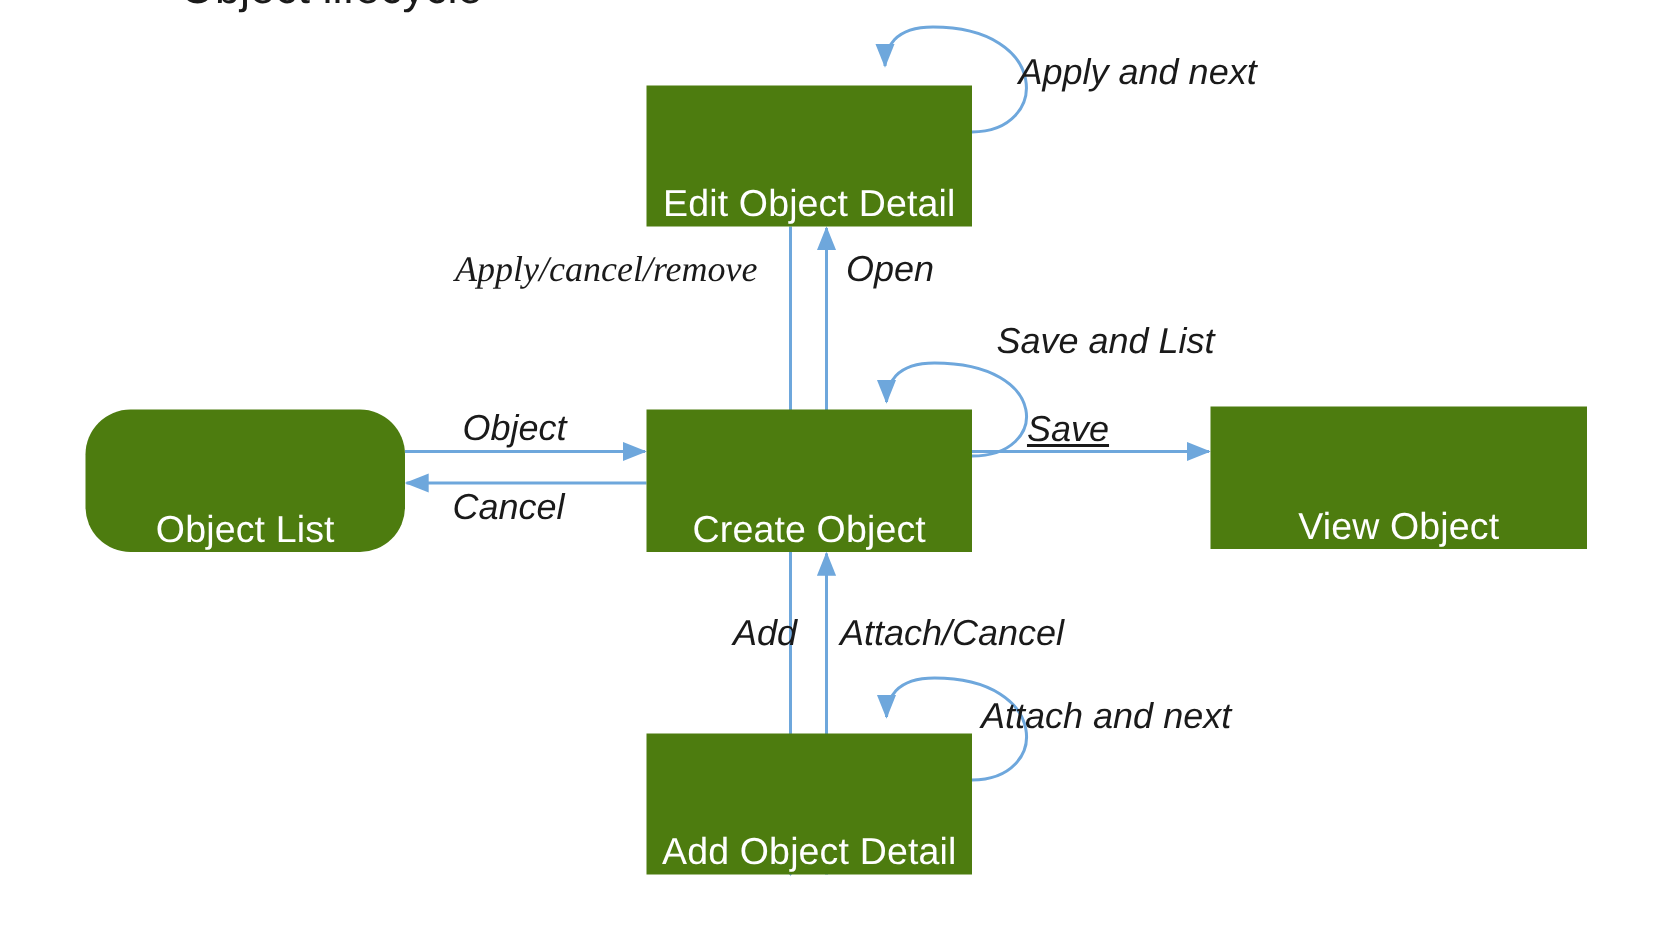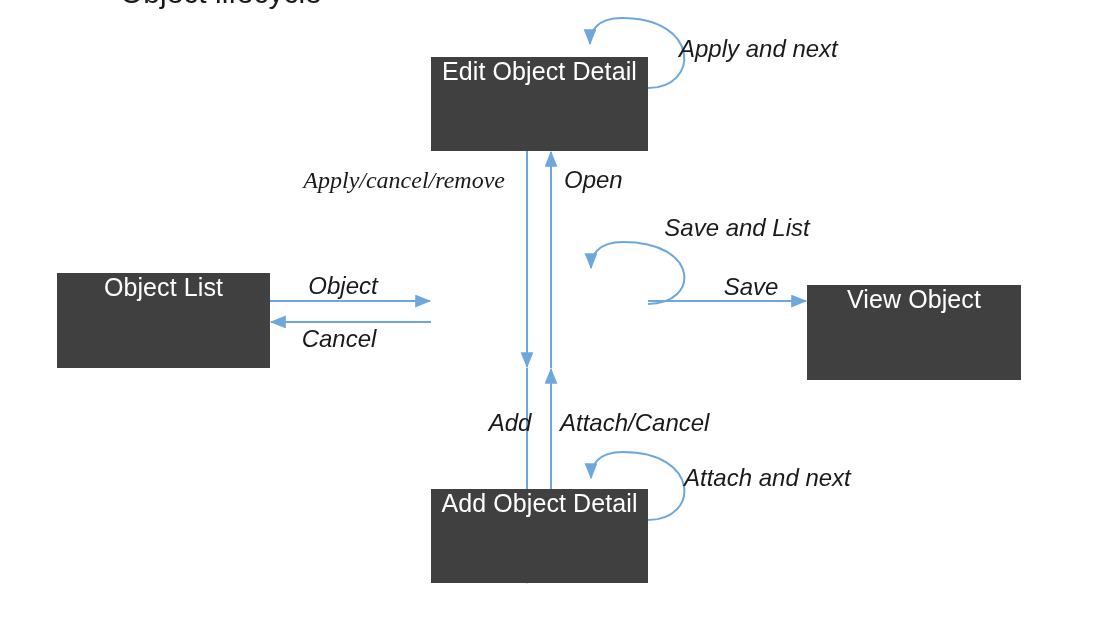--- a/index.html
+++ b/index.html
@@ -22,23 +22,23 @@
   #edges {
     position: absolute;
     left: 0;
     top: 0;
     width: 1104px;
     height: 626px;
     pointer-events: none;
   }
   .node {
     position: absolute;
-    background: #404040;
+    background: #4d7c0f;
     display: flex;
-    align-items: flex-start;
+    align-items: flex-end;
     justify-content: center;
     box-sizing: border-box;
   }
   .node-label {
     color: #ffffff;
     font-family: "Liberation Sans", sans-serif;
     font-size: 25px;
     font-weight: 400;
     letter-spacing: 0.1px;
     white-space: nowrap;
@@ -122,37 +122,40 @@
         <path d="M648,520 C700,520 700,452 623,452 C597,452 591,466 591,478" marker-end="url(#arrow)"></path>
       </g>
 
     </g>
   </svg>
 
   <div class="node" style="left:431px; top:57px; width:217px; height:94px;">
     <span class="node-label">Edit Object Detail</span>
   </div>
 
-  <div class="node" style="left:57px; top:273px; width:213px; height:95px;">
+  <div class="node" style="left:57px; top:273px; width:213px; height:95px;border-radius:30px;">
     <span class="node-label">Object List</span>
   </div>
 
+  <div class="node" style="left:431px; top:273px; width:217px; height:95px;">
+    <span class="node-label">Create Object</span>
+  </div>
 
-  <div class="node" style="left:807px; top:285px; width:214px; height:95px;">
+  <div class="node" style="left:807px; top:271px; width:251px; height:95px;">
     <span class="node-label">View Object</span>
   </div>
 
   <div class="node" style="left:431px; top:489px; width:217px; height:94px;">
     <span class="node-label">Add Object Detail</span>
   </div>
 
   <div class="edge-label lbl-left" style="left:679px; top:49px;">Apply and next</div>
   <div class="edge-label lbl-right" style="left:505px; top:180px;font-family:Liberation Serif, serif;">Apply/cancel/remove</div>
   <div class="edge-label lbl-left" style="left:564px; top:180px;">Open</div>
   <div class="edge-label lbl-center" style="left:343px; top:286px;">Object</div>
   <div class="edge-label lbl-center" style="left:339px; top:339px;">Cancel</div>
   <div class="edge-label lbl-center" style="left:737px; top:228px;">Save and List</div>
-  <div class="edge-label lbl-center" style="left:751px; top:287px;">Save</div>
+  <div class="edge-label lbl-center" style="left:712px; top:287px;text-decoration:underline;">Save</div>
   <div class="edge-label lbl-center" style="left:490px; top:423px;margin-left:20px;">Add</div>
   <div class="edge-label lbl-left" style="left:560px; top:423px;">Attach/Cancel</div>
-  <div class="edge-label lbl-left" style="left:684px; top:478px;">Attach and next</div>
+  <div class="edge-label lbl-left" style="left:654px; top:478px;">Attach and next</div>
 
 </div>
 
 </body></html>

